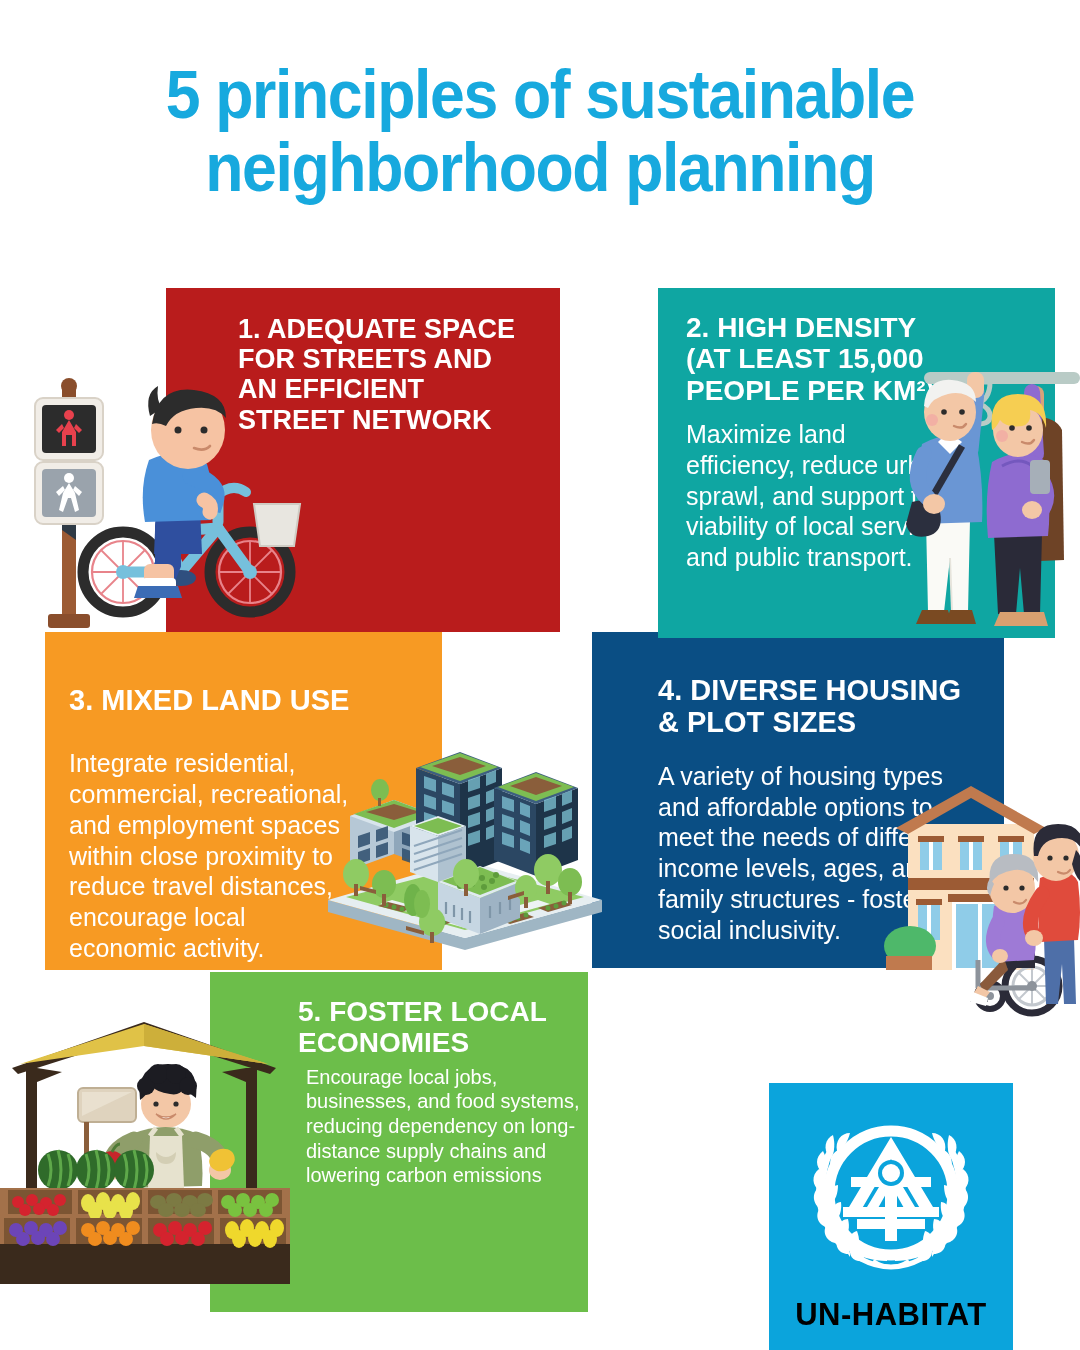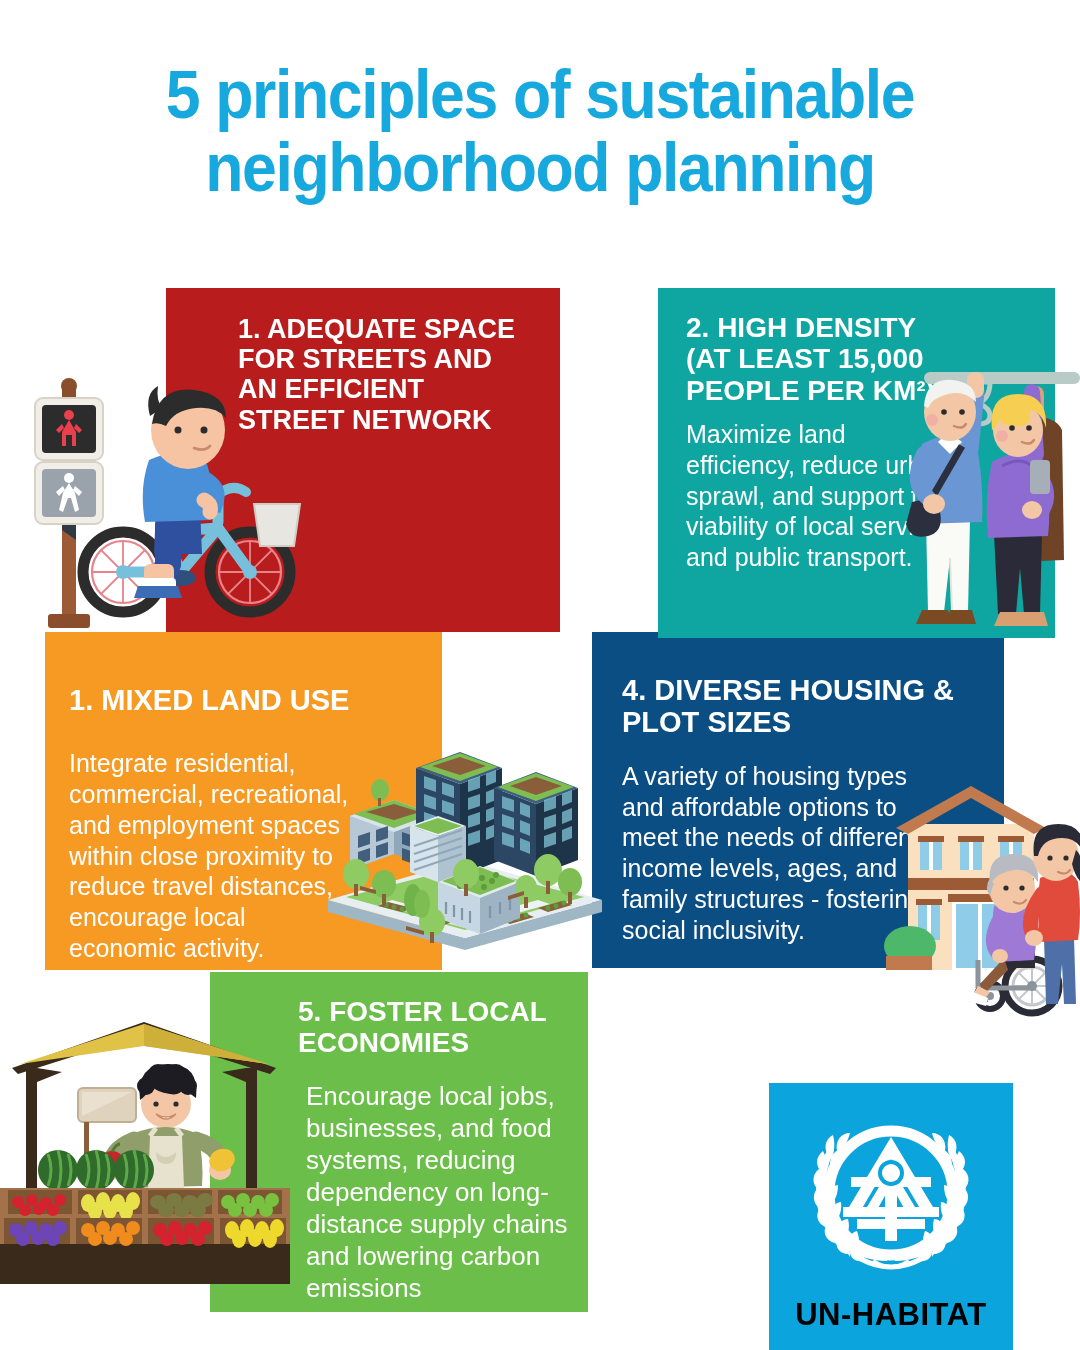--- a/index.html
+++ b/index.html
@@ -56,21 +56,21 @@
   #card3 .card-body { font-size:25px; margin-top:32px; width:290px; }
 
   #card4 { left:592px; top:632px; width:412px; height:336px; background:#0A4E84; }
   #card4 .card-inner { padding:42px 30px 0 30px; }
   #card4 .card-title { font-size:29px; }
   #card4 .card-body { font-size:25px; margin-top:22px; width:320px; }
 
   #card5 { left:210px; top:972px; width:378px; height:340px; background:#6CBE4A; }
   #card5 .card-inner { padding:24px 4px 0 88px; }
   #card5 .card-title { font-size:28px; }
-  #card5 .card-body { font-size:26px; margin-top:22px; padding-left:8px; }
+  #card5 .card-body { font-size:20px; margin-top:6px; padding-left:8px; }
 
   
   .illus { position:absolute; z-index:6; }
 
   
   #logo {
     position:absolute; left:769px; top:1083px;
     width:244px; height:282px;
     background:#0BA4DC; z-index:8;
     display:flex; flex-direction:column;
@@ -87,26 +87,26 @@
 
 <div class="stage">
 
   <div class="title" style="color: rgb(23, 169, 222);">
     <div>5 principles of sustainable</div>
     <div>neighborhood planning</div>
   </div>
 
   <div class="card" id="card3" style="background: rgb(247, 154, 35);">
     <div class="card-inner">
-      <div class="card-title">1. MIXED LAND USE</div>
+      <div class="card-title">3. MIXED LAND USE</div>
       <div class="card-body">Integrate residential, commercial, recreational, and employment spaces within close proximity to reduce travel distances, encourage local economic activity.</div>
     </div>
   </div>
 
-  <div class="card" id="card4" style="background: rgb(10, 78, 132);">
+  <div class="card" id="card4" style="background: rgb(10, 78, 132); padding-left: 36px;">
     <div class="card-inner">
       <div class="card-title">4. DIVERSE HOUSING &amp; PLOT SIZES</div>
       <div class="card-body">A variety of housing types and affordable options to meet the needs of different income levels, ages, and family structures - fostering social inclusivity.</div>
     </div>
   </div>
 
   <div class="card" id="card1" style="background: #b91c1c;">
     <div class="card-inner">
       <div class="card-title">1. ADEQUATE SPACE FOR STREETS AND AN EFFICIENT STREET NETWORK</div>
     </div>

